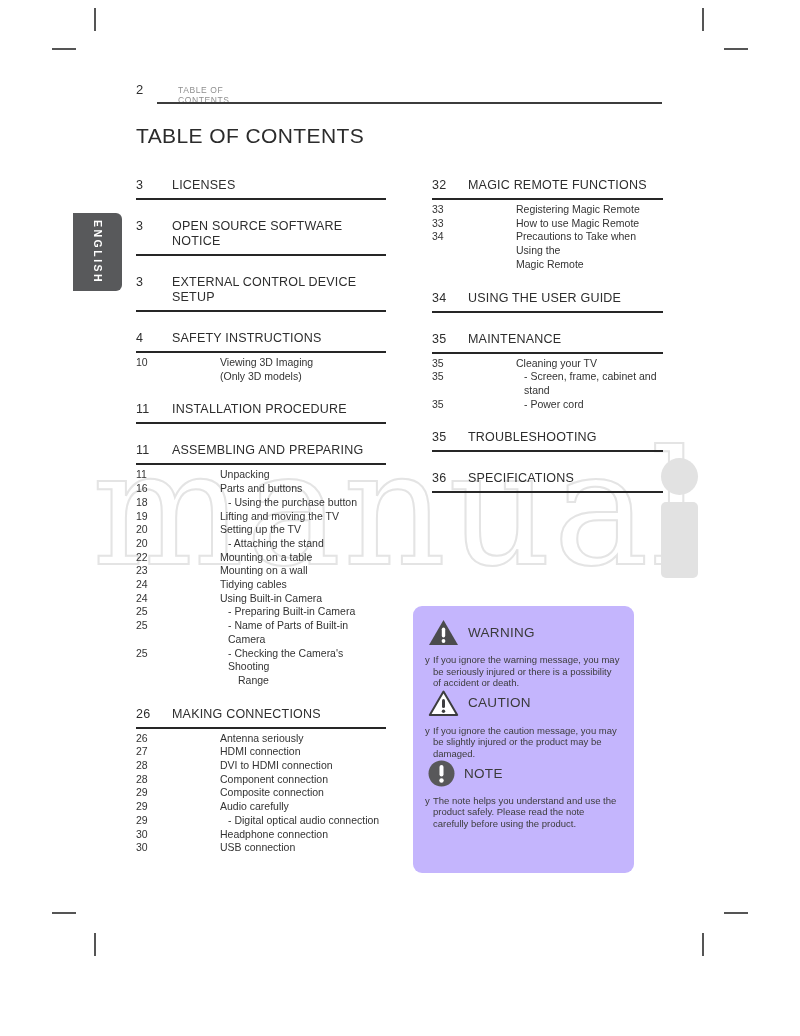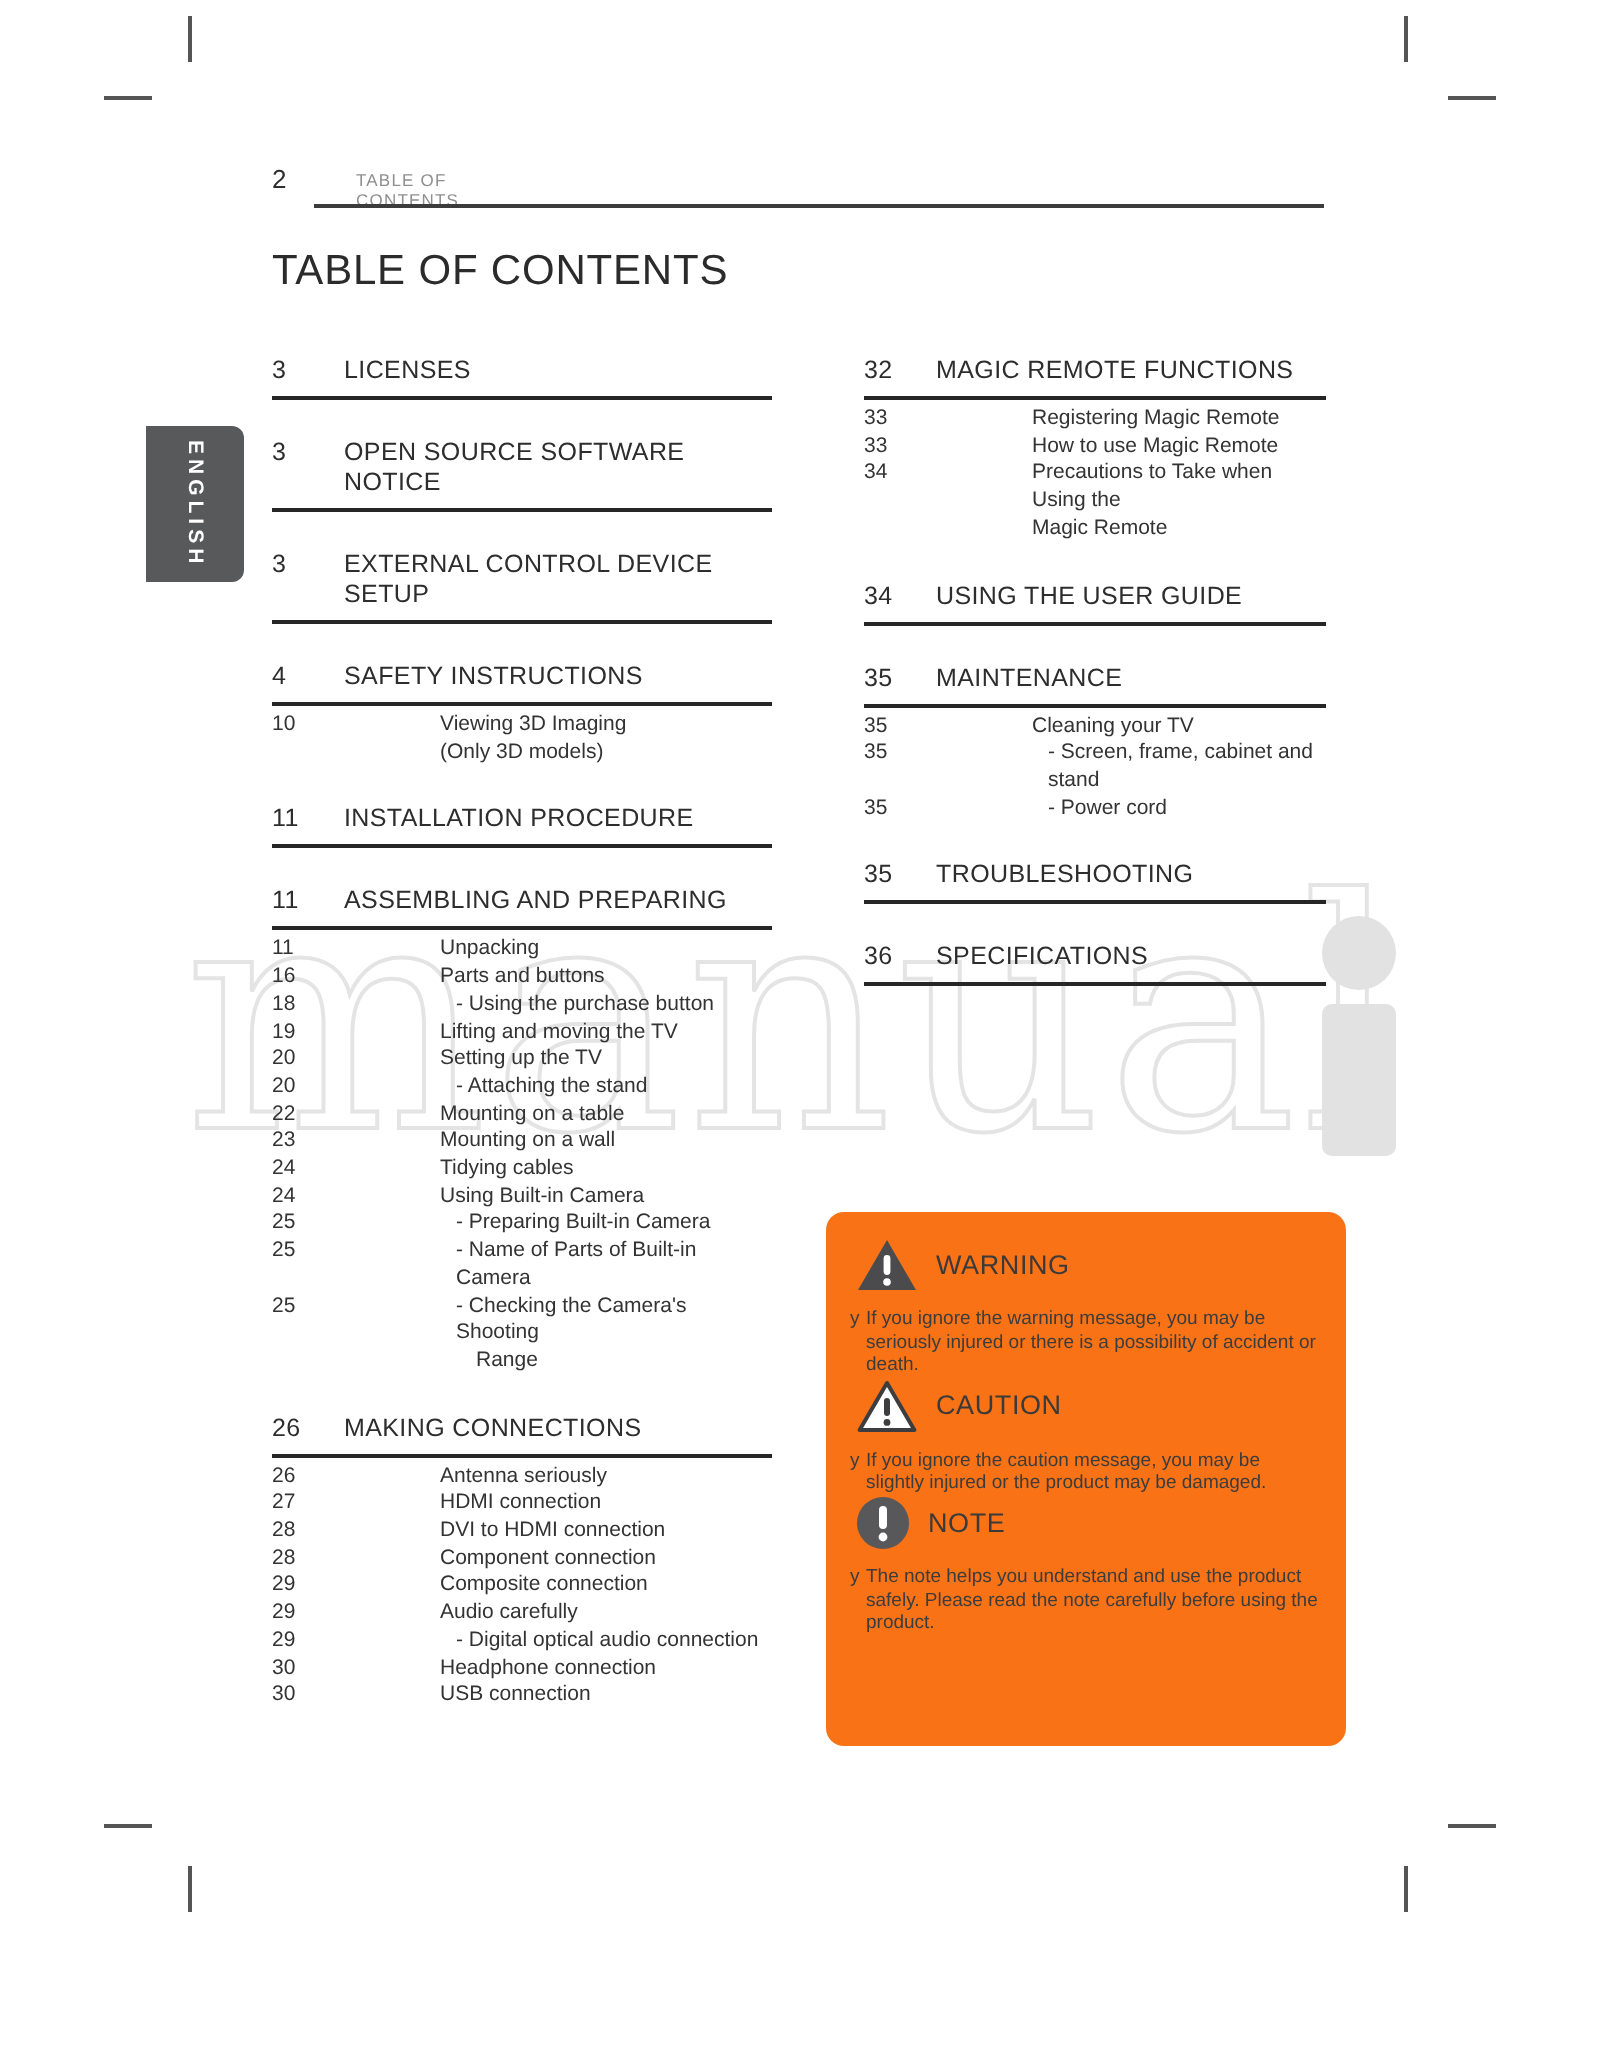--- a/index.html
+++ b/index.html
@@ -67,22 +67,22 @@
   .items { margin-top:3px; }
   .item-row { display:flex; font-size:10.5px; line-height:13.7px; color:#333;gap:48px; }
   .item-page { width:36px; flex:none; }
   .item-label { flex:1; }
   .item-label.indent { padding-left:8px; }
   .cont2 { }
   .indent .cont2 { padding-left:10px; }
 
   
   .notices {
-    position:absolute; left:413px; top:606px; width:260px; height:267px;
-    background:#f97316; border-radius:9px; z-index:1;
+    position:absolute; left:413px; top:606px; width:221px; height:267px;
+    background:#c4b5fd; border-radius:9px; z-index:1;
     padding:13px 12px 0 12px;
   }
   .notice + .notice { }
   .notice-head { display:flex; align-items:center; padding-left:3px; }
   .notice-head svg { display:block; }
   .notice-title { font-size:13.5px; color:#3a3a3a; letter-spacing:0.3px; margin-left:9px; }
   .notice-body { display:flex; margin-top:8px; font-size:9.5px; line-height:11.6px; color:#3c3c3c; }
   .bullet { flex:none; width:8px; }
   .notice-text { flex:1; padding-right:2px; }
 </style>

